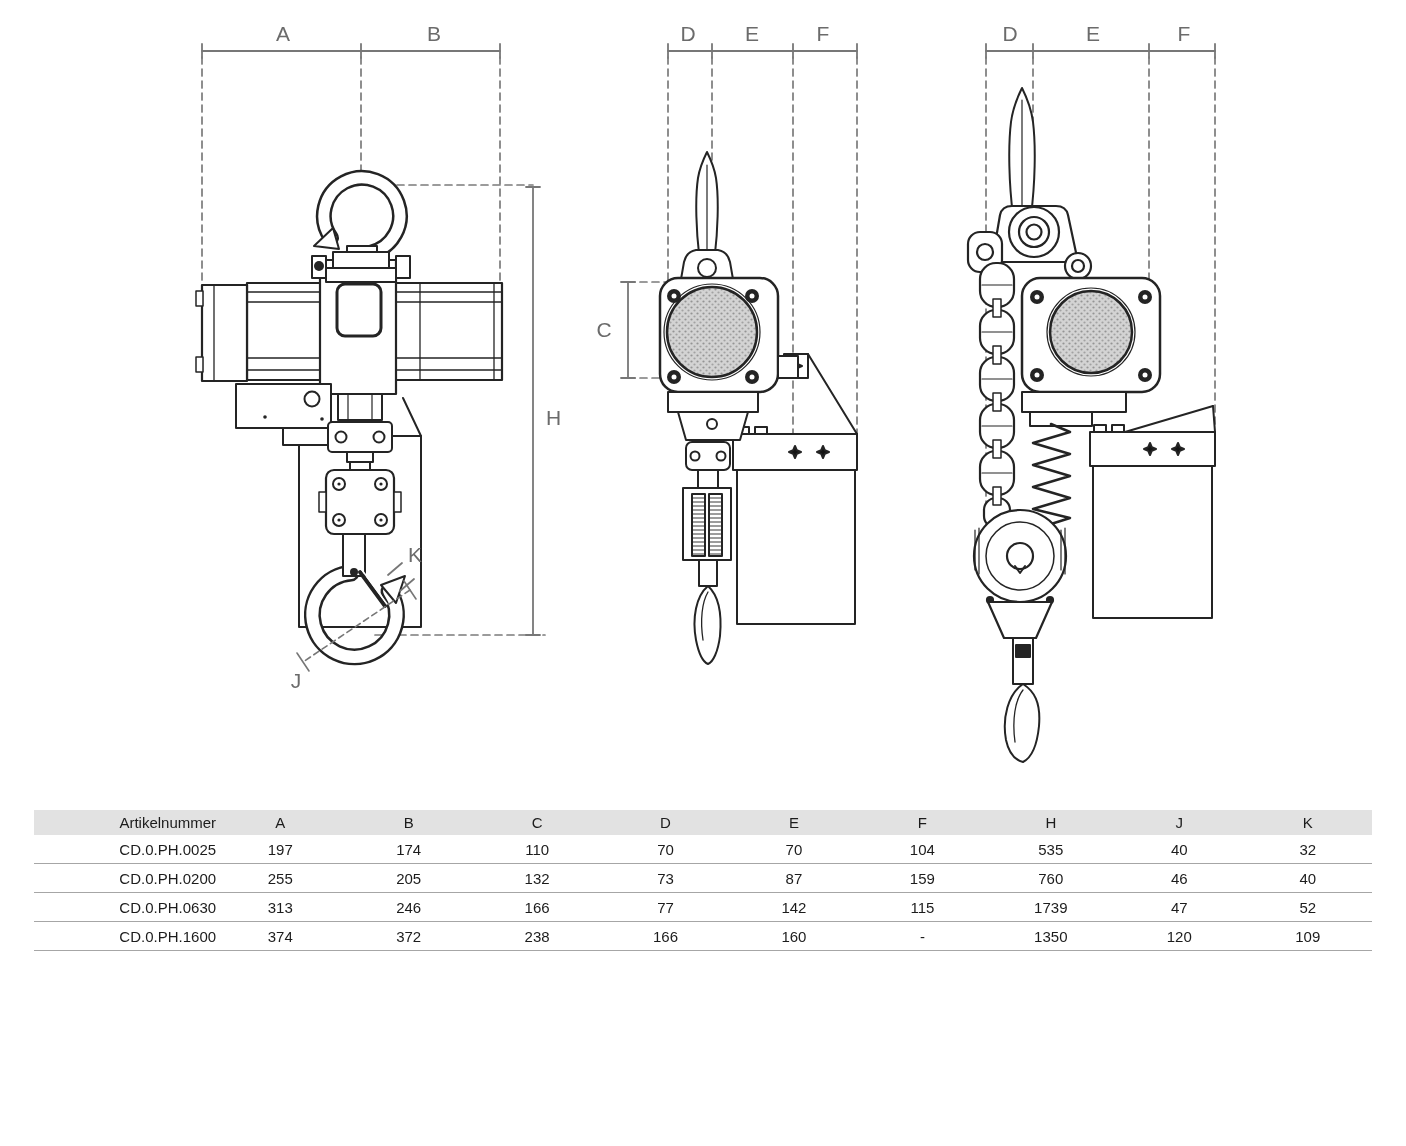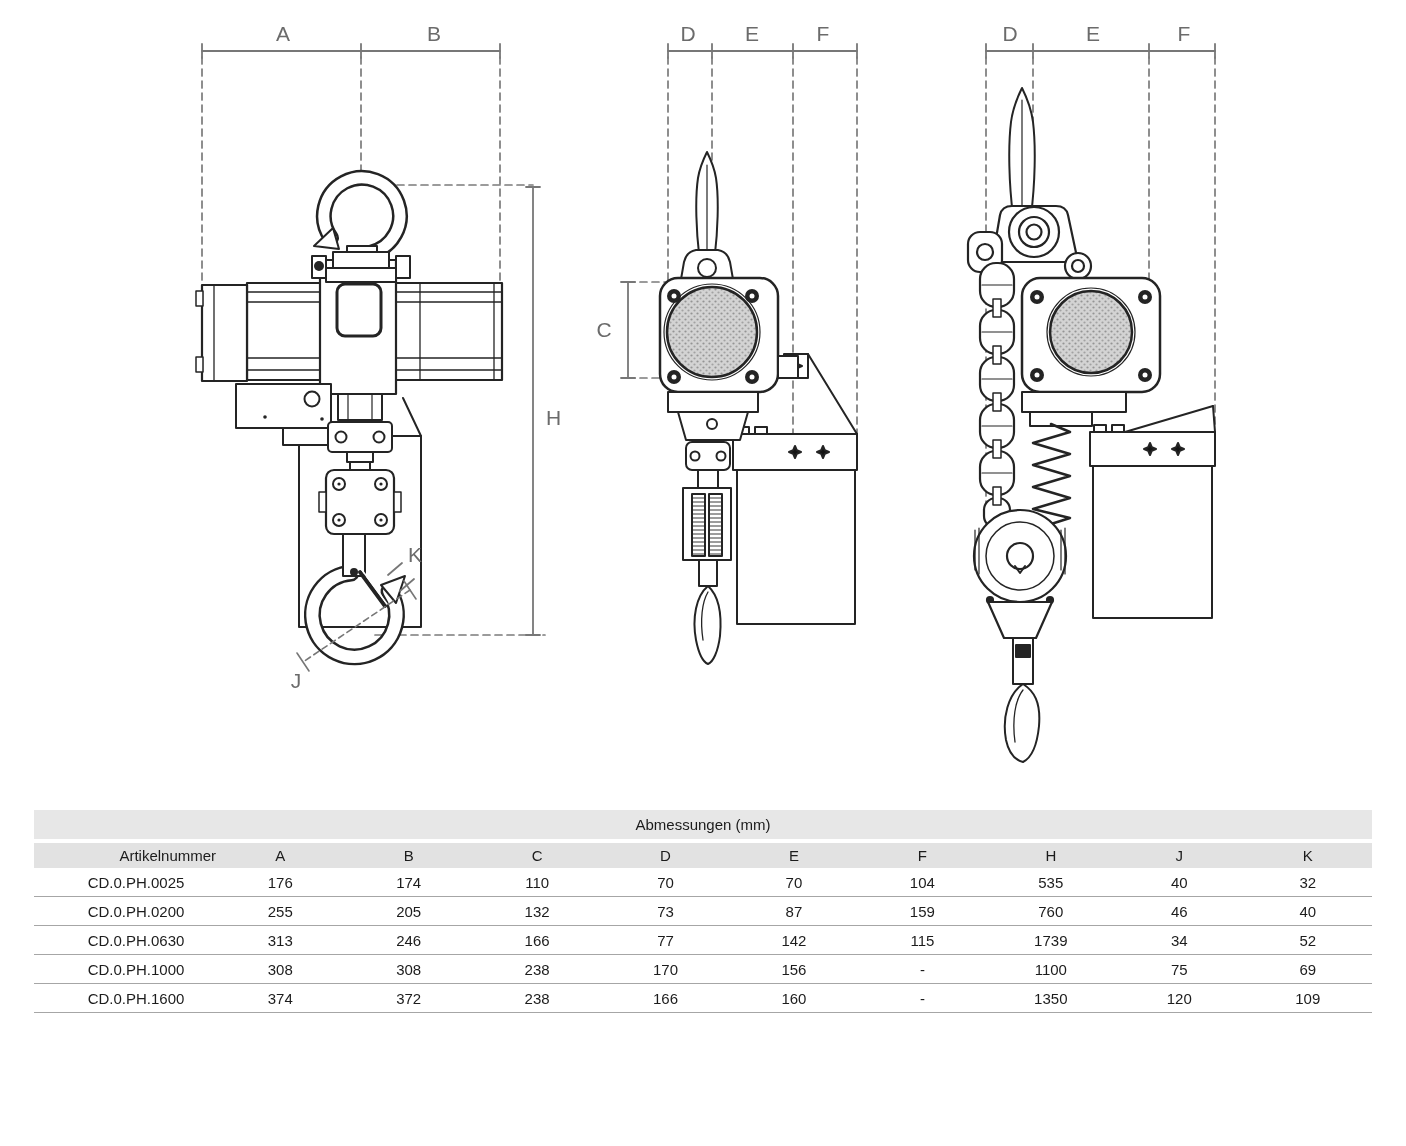--- a/index.html
+++ b/index.html
@@ -11,21 +11,21 @@
   #dims-table{position:absolute;left:34px;top:810px;width:1338px;
               border-collapse:collapse;table-layout:fixed;
               font-size:15px;color:#1c1c1c;}
   #dims-table .title-row td{background:#e7e7e7;height:27px;text-align:center;
               border-bottom:4px solid #fff;}
   #dims-table thead th{background:#e2e2e2;height:25px;font-weight:normal;
               text-align:center;padding:0;}
   #dims-table thead th.c-art{text-align:right;padding-left:14px;}
   #dims-table tbody td{height:28px;text-align:center;background:#fff;
               border-bottom:1px solid #a6a6a6;padding:0;}
-  #dims-table tbody td.c-art{text-align:center;padding-left:22px;margin-top:40px;}
+  #dims-table tbody td.c-art{text-align:right;padding-left:22px;margin-top:40px;}
 </style>
 </head>
 <body>
 
 <div id="page">
 
 <svg width="1406" height="800" viewBox="0 0 1406 800">
   <defs>
     <pattern id="mesh" width="6" height="6" patternUnits="userSpaceOnUse">
       <rect width="6" height="6" fill="#d3d3d3"></rect>
@@ -368,40 +368,37 @@
   </g>
 </svg>
 
 
 <table id="dims-table">
   <colgroup>
     <col style="width:182px">
     <col span="9" style="width:128.4px">
   </colgroup>
   <thead>
-    <tr class="title-row">
-      <td colspan="10">Abmessungen (mm)</td>
-    </tr>
     <tr id="table-header-row">
           <th class="c-art">Artikelnummer</th>
           <th class="c-num">A</th>
           <th class="c-num">B</th>
           <th class="c-num">C</th>
           <th class="c-num">D</th>
           <th class="c-num">E</th>
           <th class="c-num">F</th>
           <th class="c-num">H</th>
           <th class="c-num">J</th>
           <th class="c-num">K</th>
         </tr>
   </thead>
   <tbody id="table-body">
         <tr>
           <td class="c-art">CD.0.PH.0025</td>
-          <td class="c-num">176</td>
+          <td class="c-num">197</td>
           <td class="c-num">174</td>
           <td class="c-num">110</td>
           <td class="c-num">70</td>
           <td class="c-num">70</td>
           <td class="c-num">104</td>
           <td class="c-num">535</td>
           <td class="c-num">40</td>
           <td class="c-num">32</td>
         </tr>
         <tr>
@@ -418,34 +415,22 @@
         </tr>
         <tr>
           <td class="c-art">CD.0.PH.0630</td>
           <td class="c-num">313</td>
           <td class="c-num">246</td>
           <td class="c-num">166</td>
           <td class="c-num">77</td>
           <td class="c-num">142</td>
           <td class="c-num">115</td>
           <td class="c-num">1739</td>
-          <td class="c-num">34</td>
+          <td class="c-num">47</td>
           <td class="c-num">52</td>
-        </tr>
-        <tr>
-          <td class="c-art">CD.0.PH.1000</td>
-          <td class="c-num">308</td>
-          <td class="c-num">308</td>
-          <td class="c-num">238</td>
-          <td class="c-num">170</td>
-          <td class="c-num">156</td>
-          <td class="c-num">-</td>
-          <td class="c-num">1100</td>
-          <td class="c-num">75</td>
-          <td class="c-num">69</td>
         </tr>
         <tr>
           <td class="c-art">CD.0.PH.1600</td>
           <td class="c-num">374</td>
           <td class="c-num">372</td>
           <td class="c-num">238</td>
           <td class="c-num">166</td>
           <td class="c-num">160</td>
           <td class="c-num">-</td>
           <td class="c-num">1350</td>

